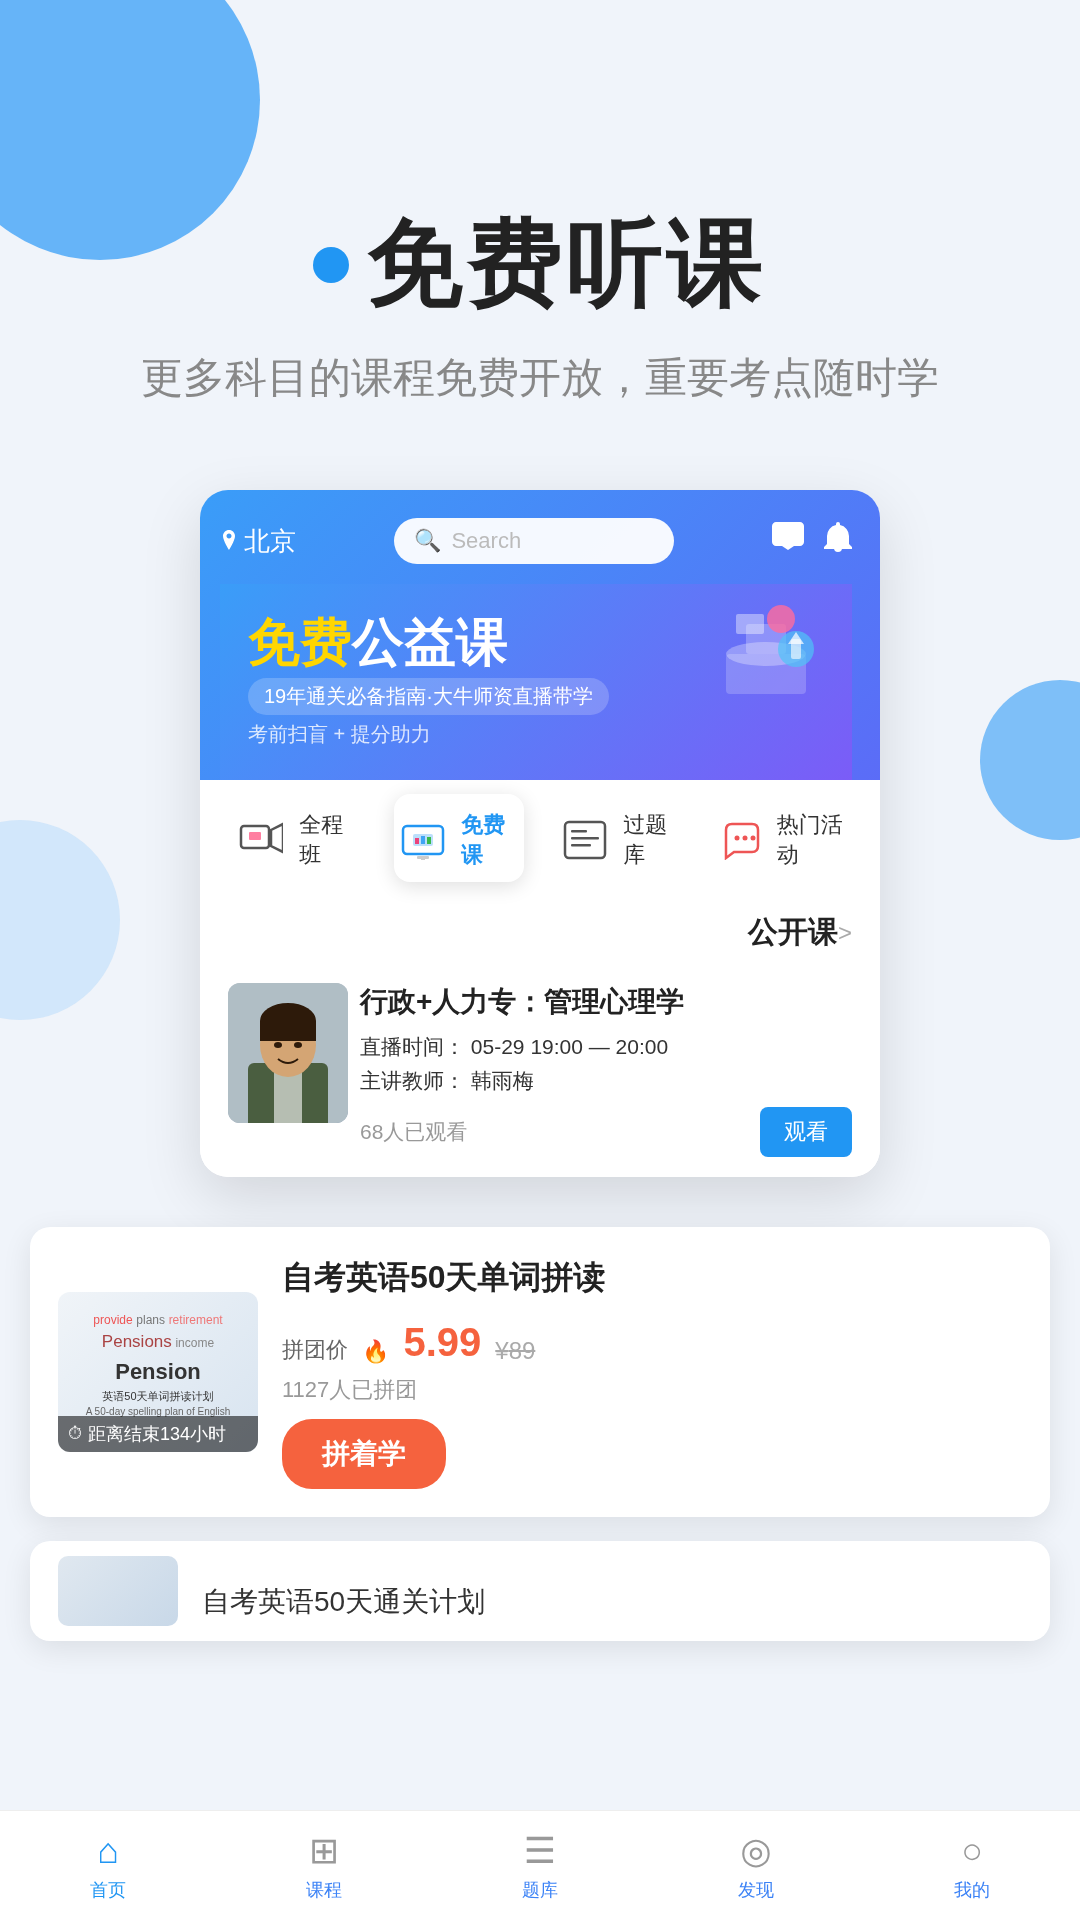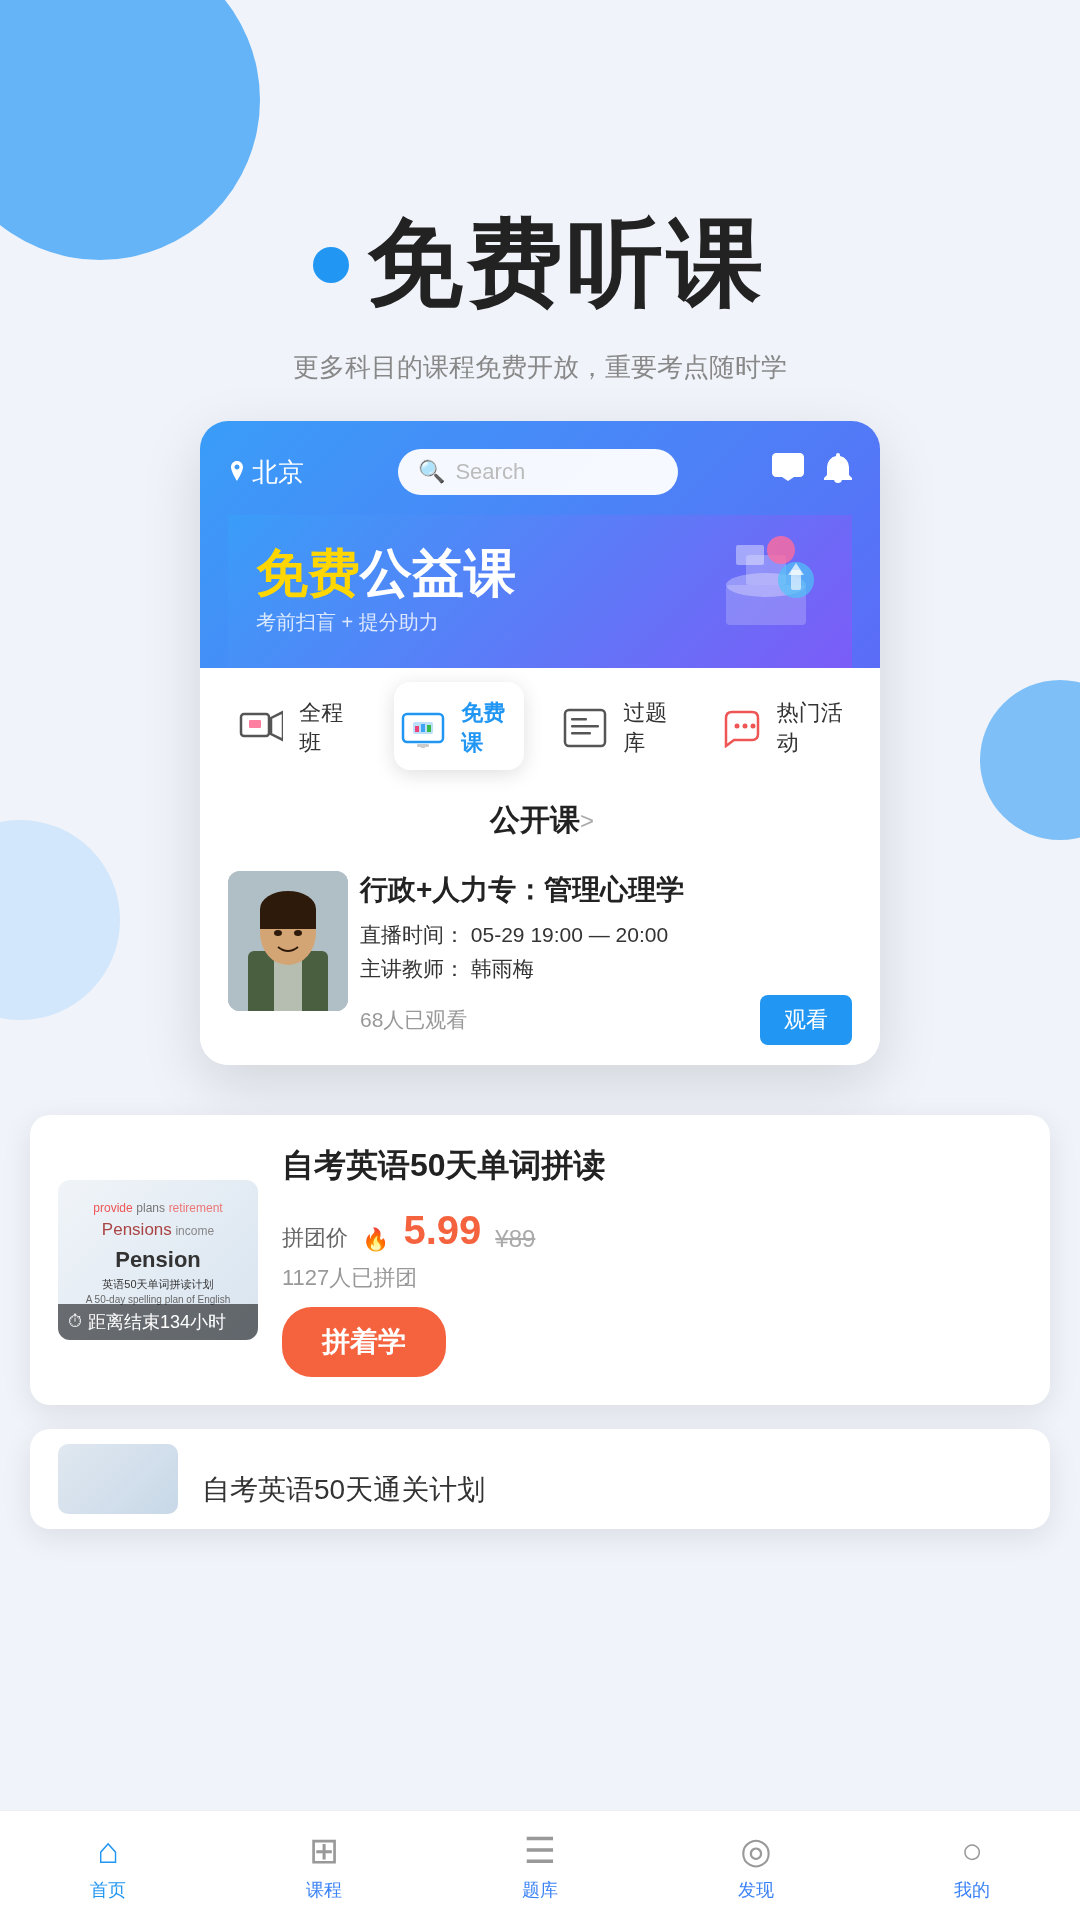--- a/index.html
+++ b/index.html
@@ -69,42 +69,42 @@
       border-radius: 50%;
       flex-shrink: 0;
     }
     .hero-title {
       font-size: 96px;
       font-weight: 900;
       color: #222;
       letter-spacing: 4px;
     }
     .hero-subtitle {
-      font-size: 26px;
+      font-size: 42px;
       color: #888;
-      margin-bottom: 36px;
+      margin-bottom: 84px;
     }
 
     
     .phone-card {
       position: relative;
       z-index: 2;
       margin: 0 auto;
       width: 680px;
       background: #fff;
       border-radius: 28px;
       box-shadow: 0 20px 60px rgba(0,0,0,0.13);
       overflow: hidden;
       margin-bottom: 50px;
     }
 
     
     .app-header {
       background: linear-gradient(135deg, #3a9df8 0%, #5b6cf7 100%);
-      padding: 28px 28px 0 28px;
+      padding: 28px 28px 0 20px;
     }
     .app-top-bar {
       display: flex;
       align-items: center;
       justify-content: space-between;
       margin-bottom: 20px;
     }
     .location-badge {
       display: flex;
       align-items: center;
@@ -205,21 +205,21 @@
     }
     .nav-icon-label {
       font-size: 22px;
       color: #333;
     }
 
     
     .section-header {
       display: flex;
       align-items: center;
-      justify-content: center;
+      justify-content: flex-end;
       padding: 20px 28px 14px 32px;
       background: #fff;
     }
     .section-title {
       font-size: 30px;
       font-weight: 700;
       color: #222;
     }
     .section-more {
       color: #aaa;
@@ -498,20 +498,21 @@
           </svg>
         </span>
       </div>
     </div>
 
     <div class="banner">
       <div style="display:flex; align-items:baseline; gap:0;">
         <span class="banner-title-free">免费</span>
         <span class="banner-title-main">公益课</span>
       </div>
+      <div class="banner-subtitle-badge">19年通关必备指南·大牛师资直播带学</div>
       <div class="banner-sub2">考前扫盲 + 提分助力</div>
 
       
       <div style="position:absolute; right:16px; top:10px; width:150px; height:110px;">
         <svg width="150" height="110" viewBox="0 0 150 110">
 
           <rect x="40" y="60" width="80" height="40" rx="4" fill="rgba(255,255,255,0.2)"></rect>
           <ellipse cx="80" cy="60" rx="40" ry="12" fill="rgba(255,255,255,0.3)"></ellipse>
           <rect x="60" y="30" width="40" height="30" rx="3" fill="rgba(255,255,255,0.25)"></rect>
           <circle cx="95" cy="25" r="14" fill="#ff6b9d" opacity="0.8"></circle>

